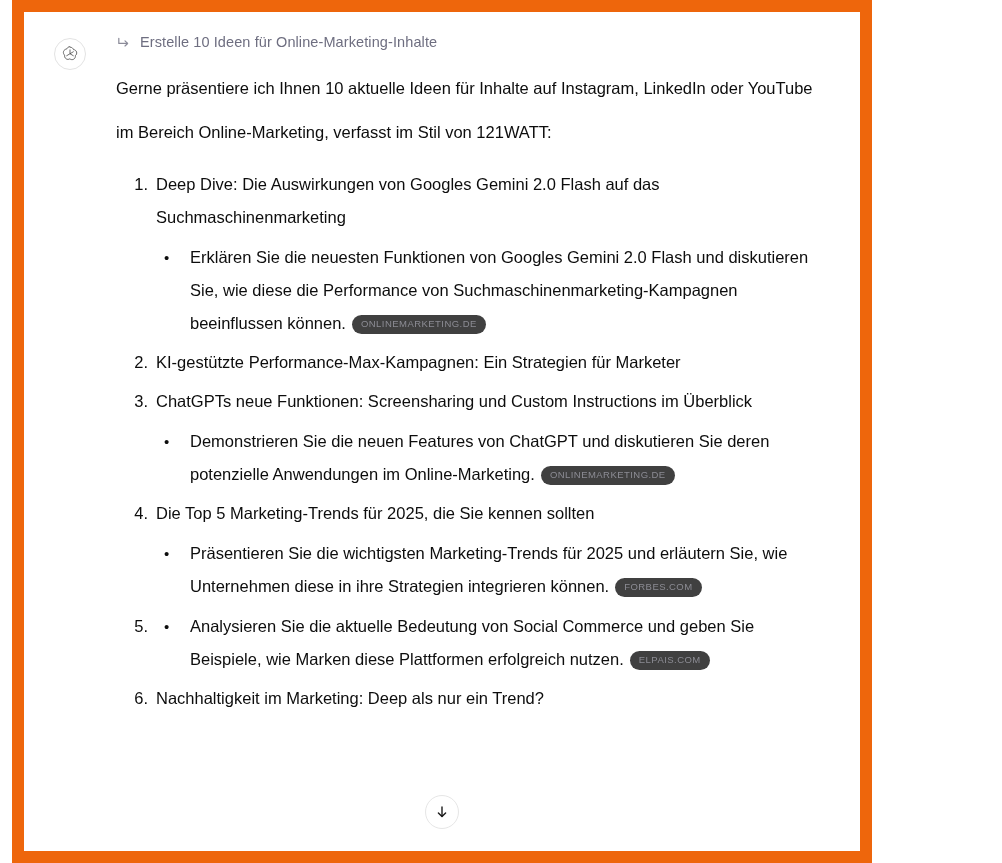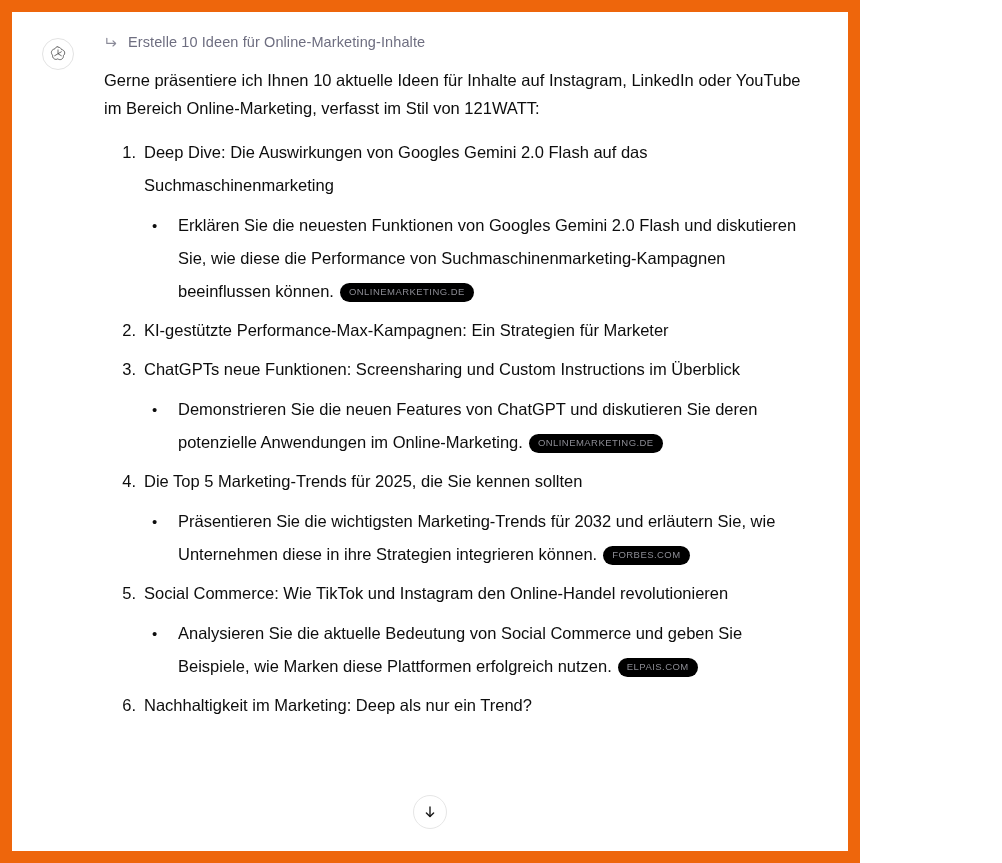--- a/index.html
+++ b/index.html
@@ -11,20 +11,21 @@
 
   #screenshot {
     position: relative;
     width: 860px;
     height: 863px;
     box-sizing: border-box;
     border: 12px solid #ee660c;
     background: #ffffff;
     overflow: hidden;
     font-family: "Liberation Sans", sans-serif;
+    margin-left: 12px;
   }
 
   .conversation {
     position: relative;
     width: 100%;
     height: 100%;
     box-sizing: border-box;
     padding: 20px 18px 0 18px;
     overflow: hidden;
   }
@@ -84,21 +85,21 @@
   }
 
   .prompt-ref .prompt-text {
     white-space: nowrap;
     overflow: hidden;
     text-overflow: ellipsis;
   }
 
   .intro {
     font-size: 16.5px;
-    line-height: 28px;
+    line-height: 44px;
     color: #0d0d0d;
     margin: 0 0 14px 0;
     max-width: 830px;
   }
 
   
   ol.idea-list {
     list-style: none;
     counter-reset: idea;
     margin: 0;
@@ -162,21 +163,21 @@
     margin: 0;
     max-width: 760px;
   }
 
   .source-chip {
     display: inline-block;
     vertical-align: 2px;
     margin-left: 6px;
     padding: 3px 9px 4px 9px;
     border-radius: 11px;
-    background: #000000;
+    background: #404040;
     color: #8c8c94;
     font-size: 9.5px;
     line-height: 12px;
     letter-spacing: 0.45px;
     white-space: nowrap;
     text-transform: uppercase;
     font-family: "Liberation Sans", sans-serif;
   }
 
   
@@ -255,27 +256,26 @@
               <li>
                 <p class="detail-text"><span>Demonstrieren Sie die neuen Features von ChatGPT und diskutieren Sie deren potenzielle Anwendungen im Online-Marketing.</span><span class="source-chip">ONLINEMARKETING.DE</span></p>
               </li>
             </ul>
           </li>
 
           <li>
             <p class="idea-title">Die Top 5 Marketing-Trends für 2025, die Sie kennen sollten</p>
             <ul class="detail-list">
               <li>
-                <p class="detail-text"><span>Präsentieren Sie die wichtigsten Marketing-Trends für 2032 und erläutern Sie, wie Unternehmen diese in ihre Strategien integrieren können.</span><span class="source-chip">FORBES.COM</span></p>
-              </li>
-            </ul>
-          </li>
-
-          <li>
-            <p class="idea-title">Social Commerce: Wie TikTok und Instagram den Online-Handel revolutionieren</p>
+                <p class="detail-text"><span>Präsentieren Sie die wichtigsten Marketing-Trends für 2025 und erläutern Sie, wie Unternehmen diese in ihre Strategien integrieren können.</span><span class="source-chip">FORBES.COM</span></p>
+              </li>
+            </ul>
+          </li>
+
+          <li>
             <ul class="detail-list">
               <li>
                 <p class="detail-text"><span>Analysieren Sie die aktuelle Bedeutung von Social Commerce und geben Sie Beispiele, wie Marken diese Plattformen erfolgreich nutzen.</span><span class="source-chip">ELPAIS.COM</span></p>
               </li>
             </ul>
           </li>
 
           <li>
             <p class="idea-title">Nachhaltigkeit im Marketing: Deep als nur ein Trend?</p>
           </li>

